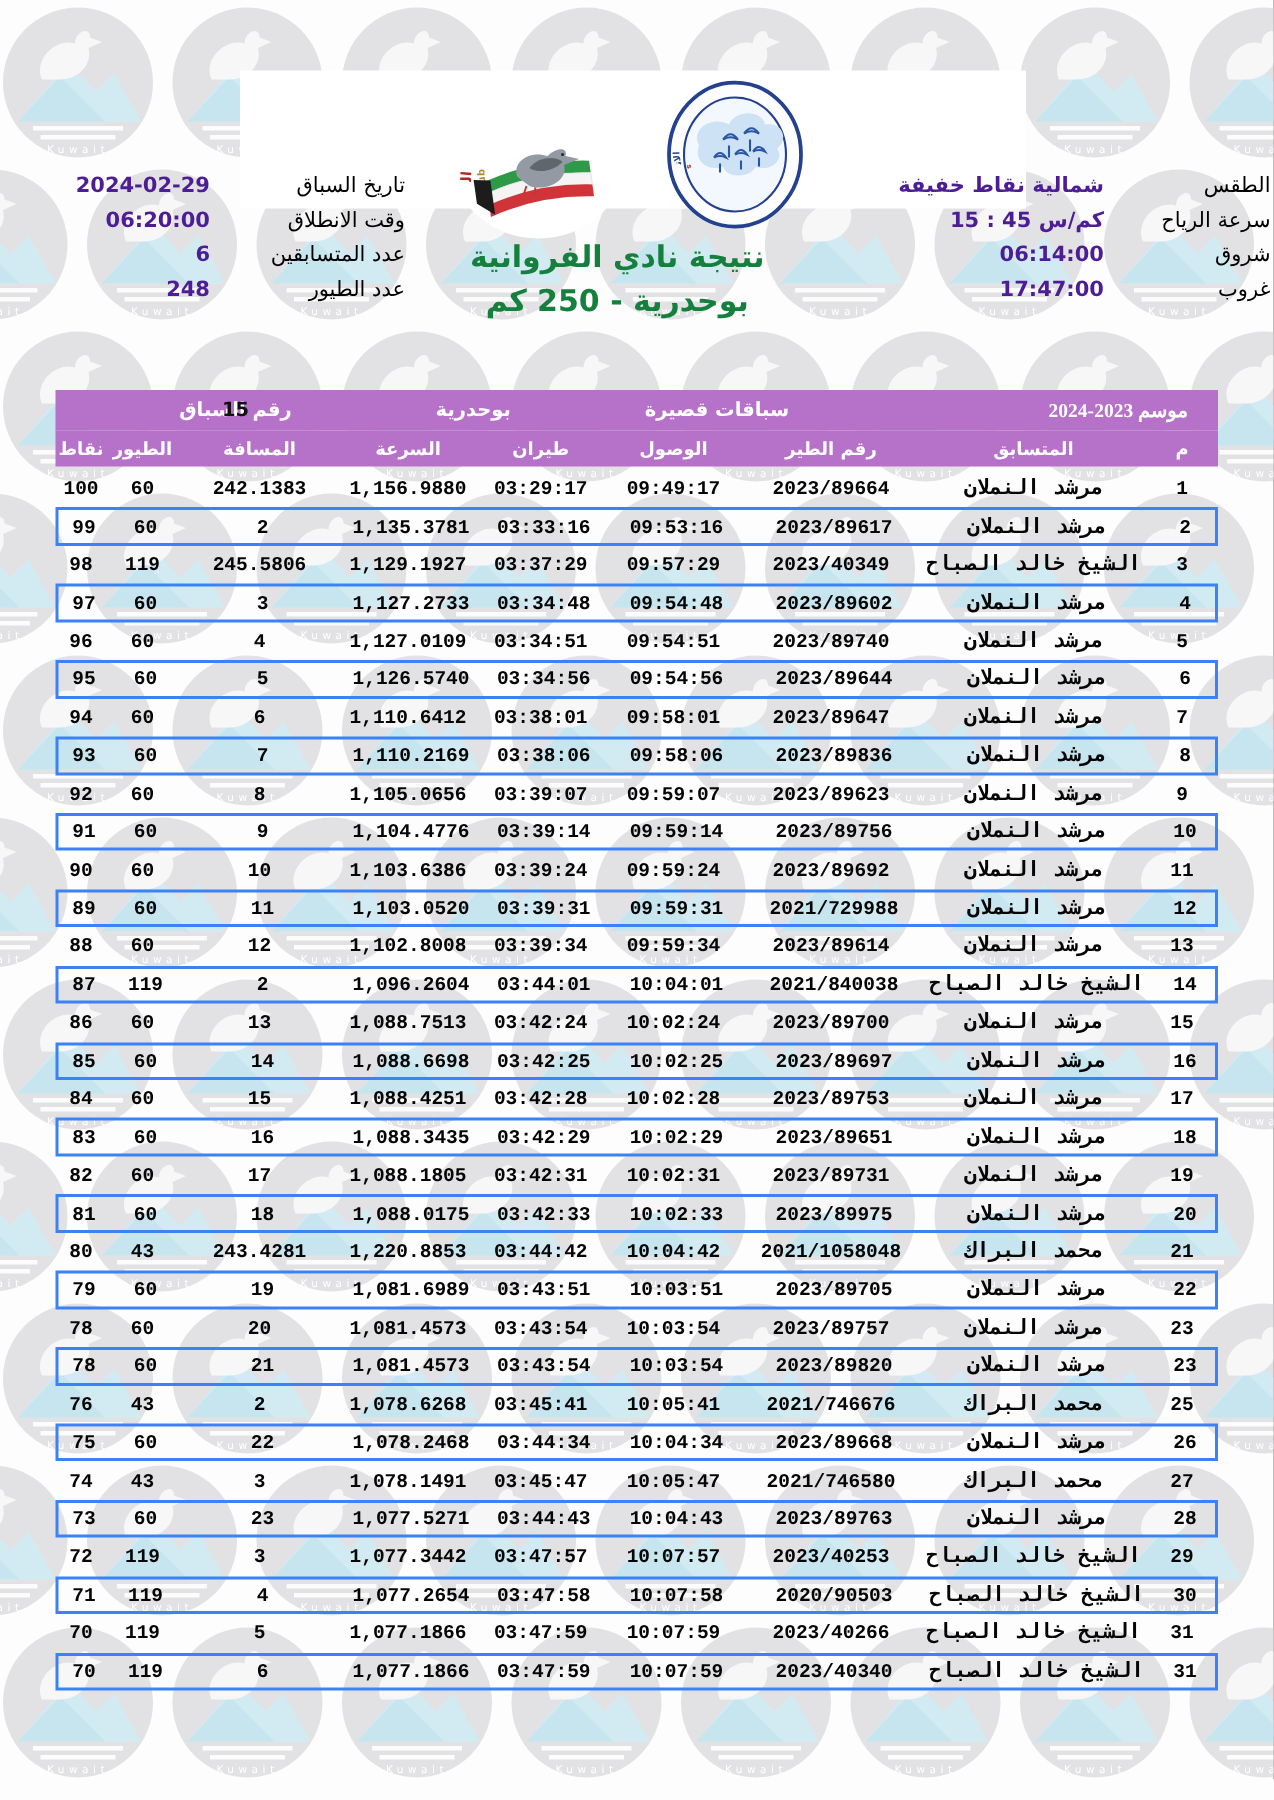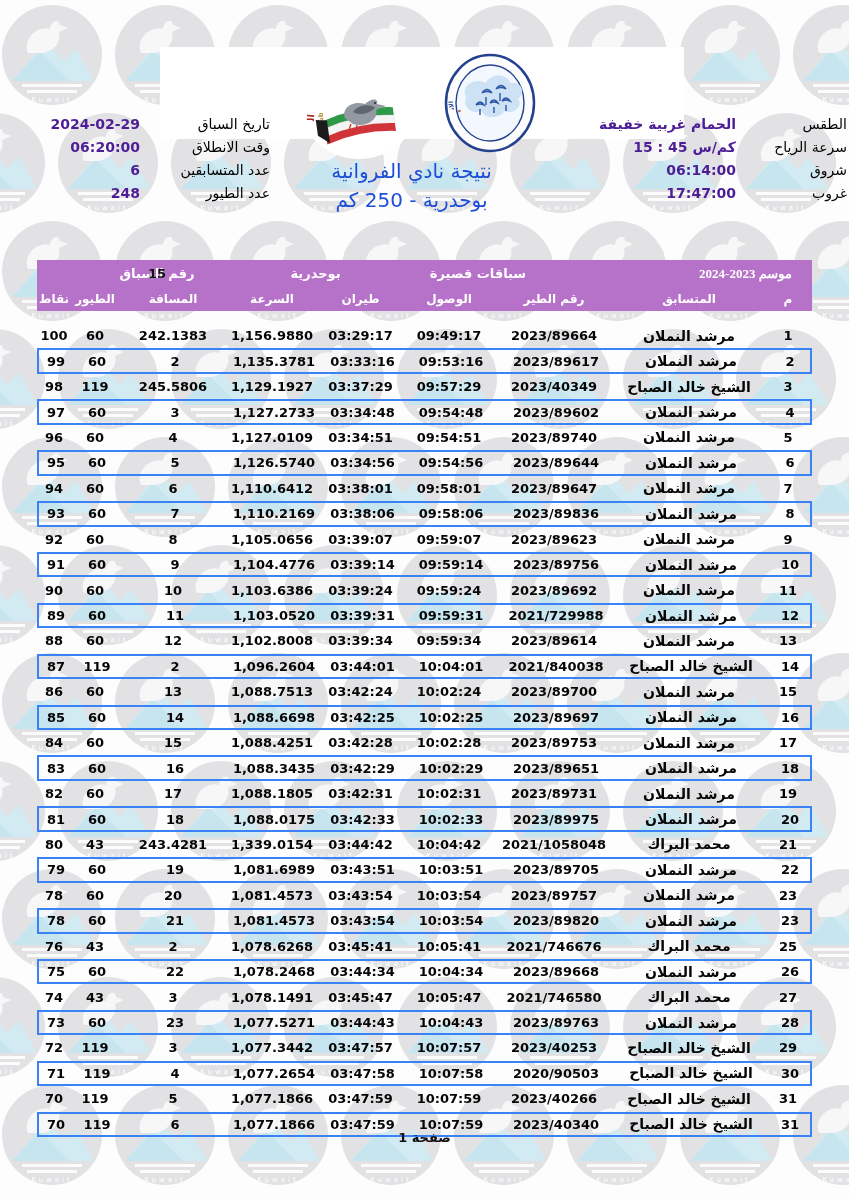--- a/index.html
+++ b/index.html
@@ -13,35 +13,35 @@
   .logo-fed{position:absolute;left:444px;top:53px;width:92px;height:100px;}
   
   .info-label-col{position:absolute;width:110px;text-align:right;font-weight:normal;font-size:14px;color:#000;}
   .info-value-col{position:absolute;text-align:left;font-weight:bold;font-size:14px;color:#4c1d95;direction:ltr;}
   .il-left{left:160px;top:113px;}
   .iv-left{left:40px;top:113px;width:100px;text-align:right;}
   .il-right{left:737px;top:113px;}
   .iv-right{left:560px;top:113px;width:176px;text-align:right;}
   .info-label-col div,.info-value-col div{height:23px;line-height:23px;white-space:nowrap;}
   
-  .title{position:absolute;left:0;top:157px;width:823px;text-align:center;color:#1d4ed8;
-         font-weight:normal;font-size:20px;line-height:29px;}
+  .title{position:absolute;left:0;top:157px;width:823px;text-align:center;color:#15803d;
+         font-weight:bold;font-size:20px;line-height:29px;}
   
   .rtable{position:absolute;left:37px;top:260px;width:775px;}
   .thead1{position:relative;height:27px;background:#b671c8;color:#fff;font-weight:bold;font-size:13px;}
   .thead1 span{position:absolute;top:0;line-height:27px;text-align:center;white-space:nowrap;}
   .m-season{left:616px;width:185px;font-family:Liberation Serif, serif;}
   .m-type{left:341px;width:200px;}
   .m-loc{left:190px;width:177px;}
   .m-raceno{left:30px;width:180px;display:flex;flex-direction:row;justify-content:center;gap:14px;direction:rtl;}
   .m-raceno .num{color:#111;}
   .grid9{display:grid;grid-template-columns:34px 48px 108px 90px 87px 90px 120px 150px 48px;direction:ltr;}
   .thead2{height:24px;background:#b671c8;color:#fff;font-weight:bold;font-size:12px;}
   .thead2 .hcell{display:flex;align-items:center;justify-content:center;white-space:nowrap;}
-  .tbody{margin-top:12px;}
+  .tbody{margin-top:2px;font-family:Liberation Mono, monospace;}
   .trow{height:25.44px;box-sizing:border-box;}
   .trow.boxed{border:2px solid #3b82f6;}
   .cell{display:flex;align-items:center;justify-content:center;font-weight:bold;font-size:13px;
         color:#050505;white-space:nowrap;overflow:hidden;}
   .c-competitor{font-size:14px;}
   .footer{position:absolute;left:0;top:1130px;width:849px;text-align:center;font-weight:bold;
           font-size:13px;color:#111;}
 </style>
 </head>
 <body>
@@ -226,21 +226,21 @@
     <div>248</div>
   </div>
 
   <div class="info-label-col il-right">
     <div>الطقس</div>
     <div>سرعة الرياح</div>
     <div>شروق</div>
     <div>غروب</div>
   </div>
   <div class="info-value-col iv-right">
-    <div dir="rtl">الحمام غربية خفيفة</div>
+    <div dir="rtl">شمالية نقاط خفيفة</div>
     <div dir="ltr">15 : 45 كم/س</div>
     <div>06:14:00</div>
     <div>17:47:00</div>
   </div>
 
   <div class="title">
     <div>نتيجة نادي الفروانية</div>
     <div>بوحدرية - 250 كم</div>
   </div>
 
@@ -483,21 +483,21 @@
           <div class="cell c-flight">03:42:33</div>
           <div class="cell c-arrival">10:02:33</div>
           <div class="cell c-bird_no">2023/89975</div>
           <div class="cell c-competitor" dir="rtl">مرشد النملان</div>
           <div class="cell c-rank">20</div>
         </div>
         <div class="trow grid9">
           <div class="cell c-points">80</div>
           <div class="cell c-birds">43</div>
           <div class="cell c-distance">243.4281</div>
-          <div class="cell c-speed">1,339.0154</div>
+          <div class="cell c-speed">1,220.8853</div>
           <div class="cell c-flight">03:44:42</div>
           <div class="cell c-arrival">10:04:42</div>
           <div class="cell c-bird_no">2021/1058048</div>
           <div class="cell c-competitor" dir="rtl">محمد البراك</div>
           <div class="cell c-rank">21</div>
         </div>
         <div class="trow grid9 boxed">
           <div class="cell c-points">79</div>
           <div class="cell c-birds">60</div>
           <div class="cell c-distance">19</div>
@@ -614,15 +614,14 @@
           <div class="cell c-speed">1,077.1866</div>
           <div class="cell c-flight">03:47:59</div>
           <div class="cell c-arrival">10:07:59</div>
           <div class="cell c-bird_no">2023/40340</div>
           <div class="cell c-competitor" dir="rtl">الشيخ خالد الصباح</div>
           <div class="cell c-rank">31</div>
         </div>
       </div>
   </div>
 
-  <div class="footer">صفحة 1</div>
 
 </div>
 
 </body></html>

